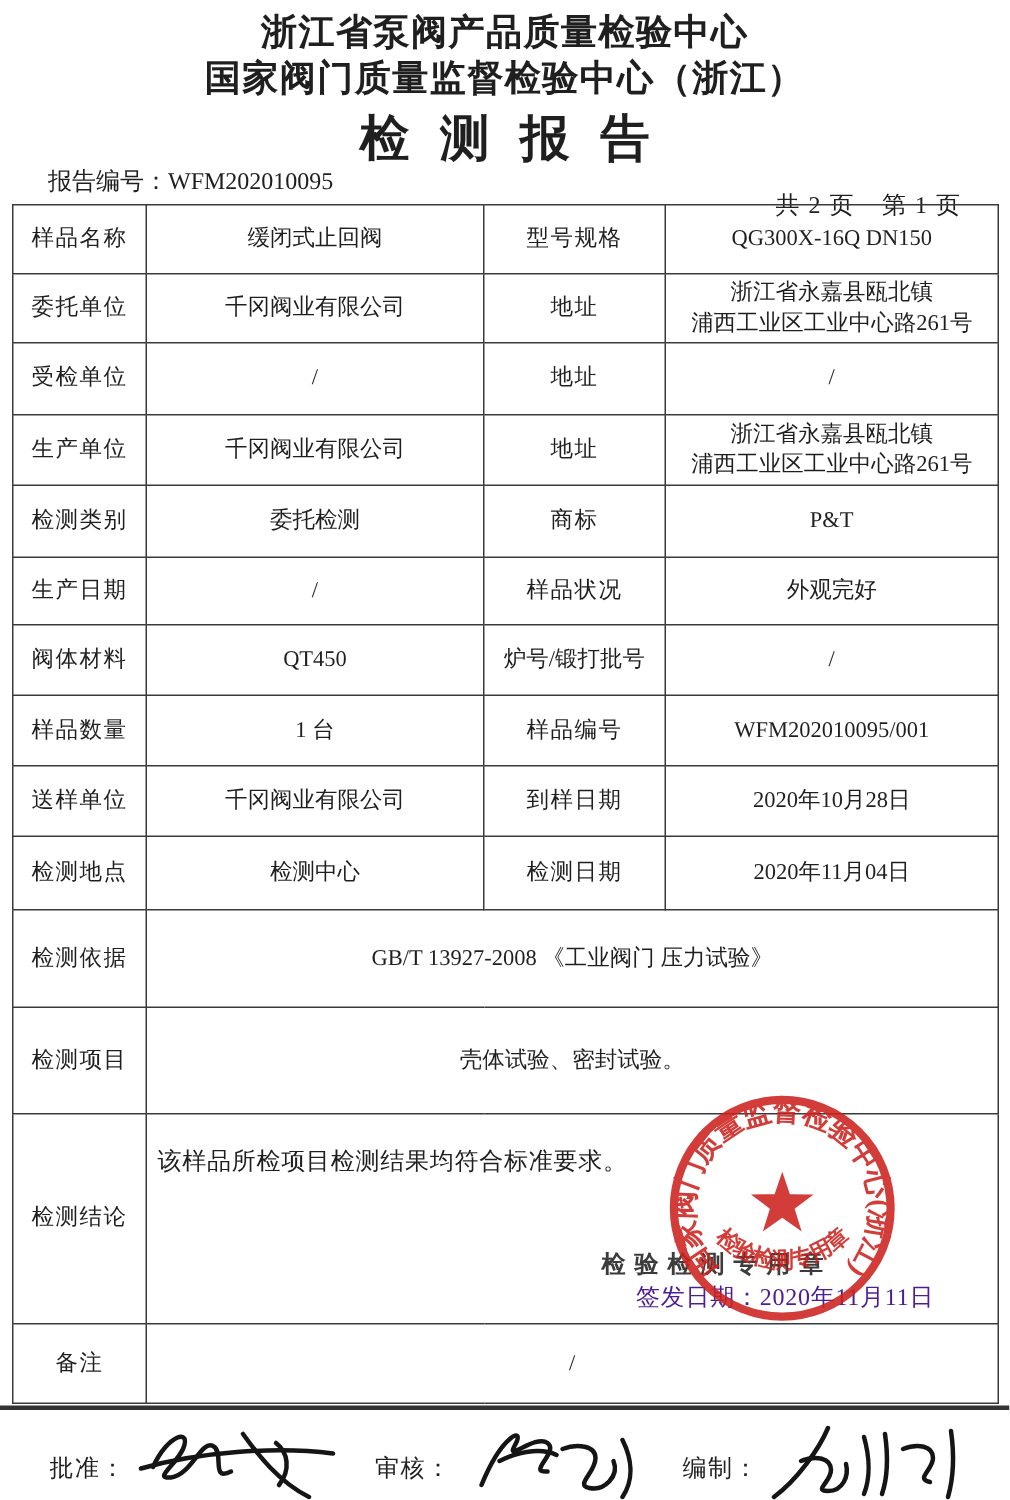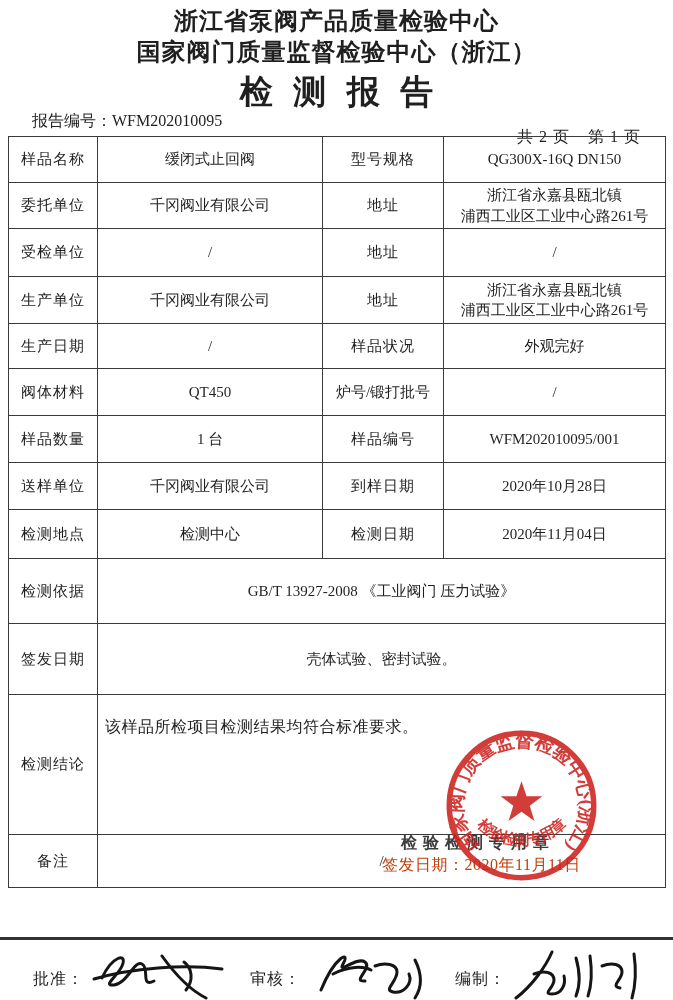--- a/index.html
+++ b/index.html
@@ -52,22 +52,22 @@
 
   .stamp{
     position:absolute;left:443px;top:727px;width:157px;height:157px;
     opacity:0.88;z-index:5;pointer-events:none;
   }
   .stamp-overlap{
     position:absolute;left:401px;top:833px;
     font-size:16px;font-weight:bold;letter-spacing:6px;color:#3c3c3c;z-index:2;
   }
   .sign-date{
-    position:absolute;left:382px;top:855px;
-    font-size:16px;color:#c2410c;z-index:3;letter-spacing:0.5px;
+    position:absolute;left:424px;top:855px;
+    font-size:16px;color:#4c1d95;z-index:3;letter-spacing:0.5px;
   }
   .bottom-rule{
     position:absolute;left:0;top:937px;width:673px;height:3px;background:#333;
   }
   .footer{position:absolute;left:0;top:942px;width:673px;height:58px;}
   .sig-group{position:absolute;display:flex;align-items:center;}
   .sig-label{font-size:16px;letter-spacing:1px;white-space:nowrap;}
   .sig-approve{left:33px;top:14px;}
   .sig-review{left:250px;top:14px;}
   .sig-prepare{left:455px;top:14px;}
@@ -114,20 +114,26 @@
         <td class="lbl">地址</td>
         <td>/</td>
       </tr>
       <tr style="height:47px">
         <td class="lbl">生产单位</td>
         <td>千冈阀业有限公司</td>
         <td class="lbl">地址</td>
         <td>浙江省永嘉县瓯北镇
 浦西工业区工业中心路261号</td>
       </tr>
+      <tr style="height:48px">
+        <td class="lbl">检测类别</td>
+        <td>委托检测</td>
+        <td class="lbl">商标</td>
+        <td>P&amp;T</td>
+      </tr>
       <tr style="height:45px">
         <td class="lbl">生产日期</td>
         <td>/</td>
         <td class="lbl">样品状况</td>
         <td>外观完好</td>
       </tr>
       <tr style="height:47px">
         <td class="lbl">阀体材料</td>
         <td>QT450</td>
         <td class="lbl lbl-sm">炉号/锻打批号</td>
@@ -149,21 +155,21 @@
         <td class="lbl">检测地点</td>
         <td>检测中心</td>
         <td class="lbl">检测日期</td>
         <td>2020年11月04日</td>
       </tr>
       <tr style="height:65px">
         <td class="lbl">检测依据</td>
         <td colspan="3">GB/T 13927-2008 《工业阀门 压力试验》</td>
       </tr>
       <tr style="height:71px">
-        <td class="lbl">签发日期</td>
+        <td class="lbl">检测项目</td>
         <td colspan="3" class="left-top">壳体试验、密封试验。</td>
       </tr>
       <tr style="height:140px">
         <td class="lbl">检测结论</td>
         <td colspan="3" class="conclusion-cell">
           <div class="conclusion-text">该样品所检项目检测结果均符合标准要求。</div>
         </td>
       </tr>
       <tr style="height:53px">
         <td class="lbl">备注</td>

